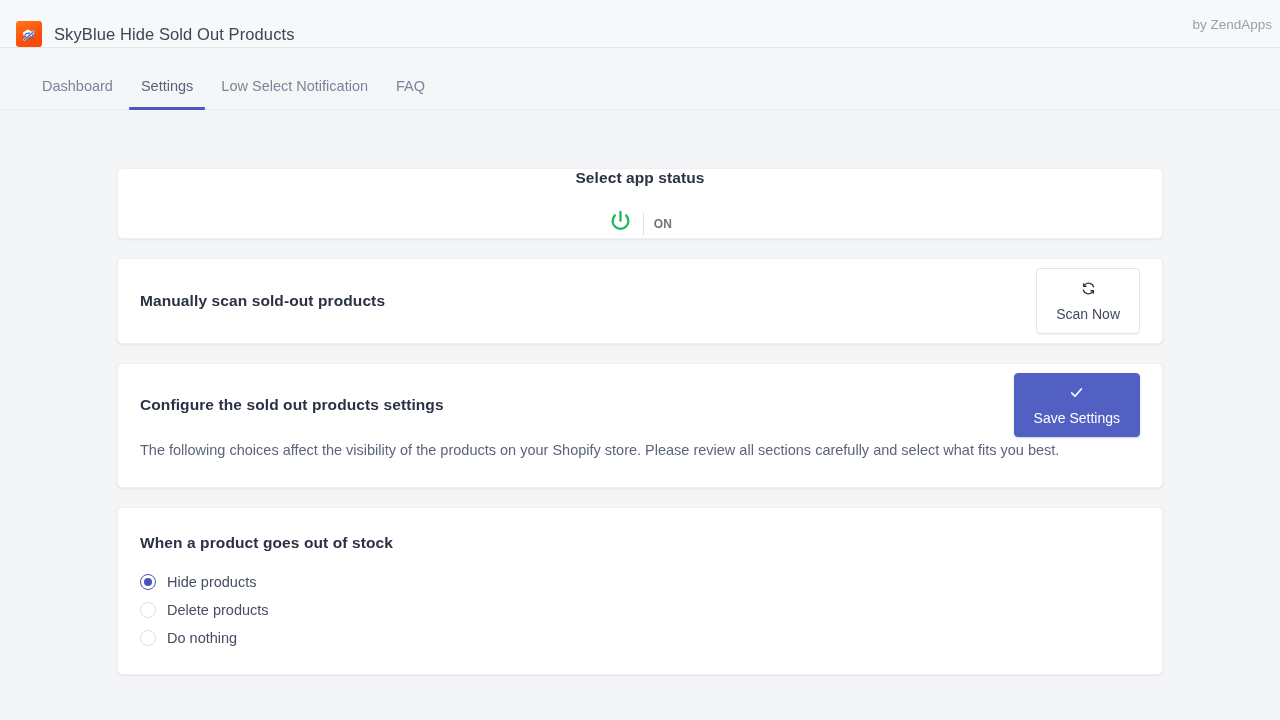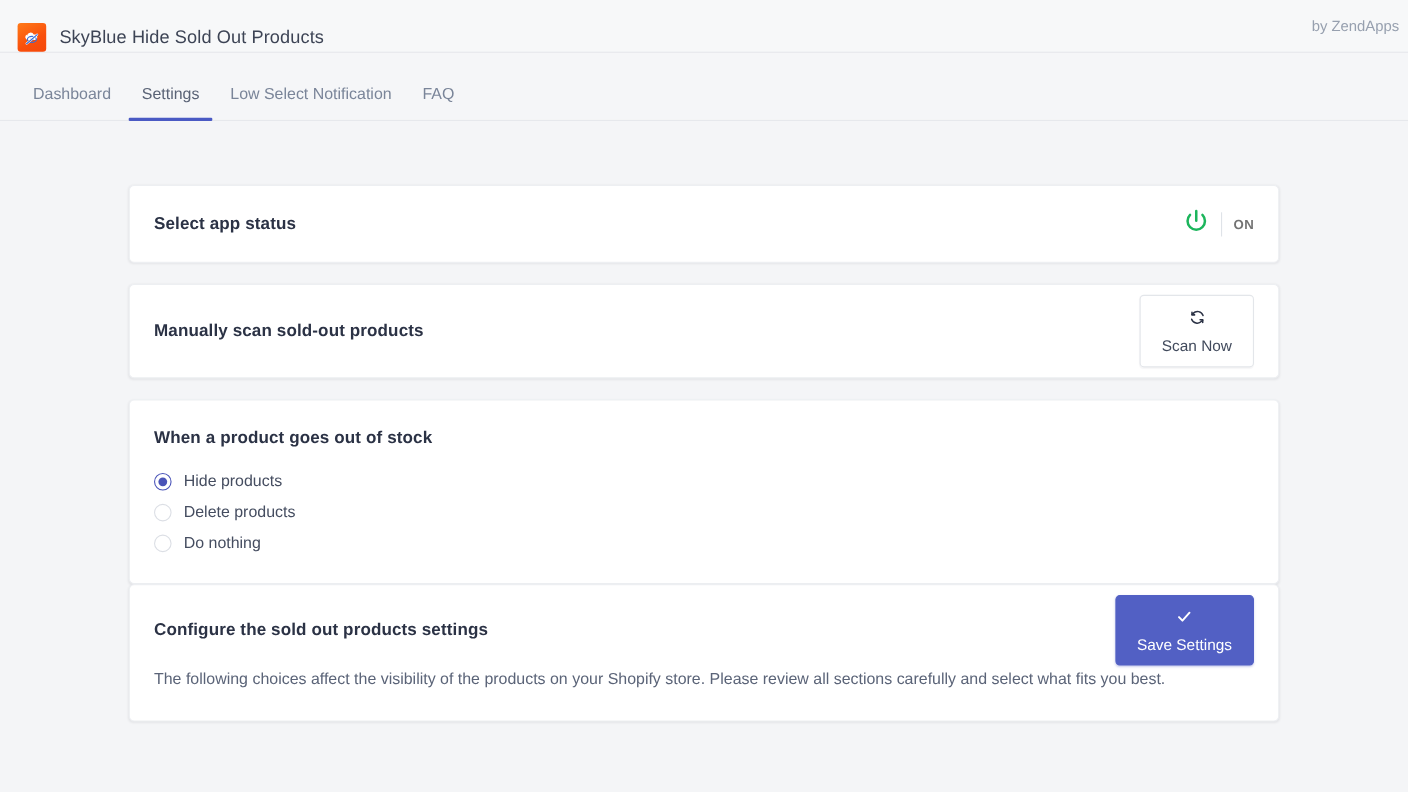--- a/index.html
+++ b/index.html
@@ -65,21 +65,21 @@
     white-space: nowrap;
   }
 
   
   .tabbar {
     height: 62px;
     background: #f5f6f8;
     border-bottom: 1px solid #e6e8ec;
     display: flex;
     align-items: flex-end;
-    padding: 0 16px;
+    padding: 0 28px;
   }
 
   .tab {
     position: relative;
     padding: 0 14px 16px 14px;
     font-size: 14.5px;
     color: #7a8599;
     line-height: 1;
     cursor: pointer;
     white-space: nowrap;
@@ -127,21 +127,21 @@
   }
 
   .card-title {
     font-size: 15.5px;
     font-weight: 700;
     color: #2b3245;
     letter-spacing: 0.1px;
   }
 
   
-  .card-status .card-row { min-height: 69px; }
+  .card-status .card-row { min-height: 69px; flex-direction: column; }
 
   .status-toggle {
     display: flex;
     align-items: center;
     gap: 10px;
     cursor: pointer;
   }
 
   .status-divider {
     width: 1px;
@@ -316,47 +316,47 @@
               <path d="M4.2 4.6v3.8h3.8" fill="none" stroke="#2b3245" stroke-width="2.2" stroke-linecap="round" stroke-linejoin="round"></path>
               <path d="M3.7 14.7a8.6 8.6 0 0 0 14.4 3.1l1.7-1.7" fill="none" stroke="#2b3245" stroke-width="2.2" stroke-linecap="round"></path>
               <path d="M19.8 19.4v-3.8H16" fill="none" stroke="#2b3245" stroke-width="2.2" stroke-linecap="round" stroke-linejoin="round"></path>
             </svg>
           </span>
           <span>Scan Now</span>
         </div>
       </div>
     </div>
 
-    <div class="card card-stock">
-      <div class="card-title">When a product goes out of stock</div>
-      <div class="radio-list">
-        <div class="radio-item checked">
-          <span class="radio-mark"></span>
-          <span class="radio-label">Hide products</span>
-        </div>
-        <div class="radio-item">
-          <span class="radio-mark"></span>
-          <span class="radio-label">Delete products</span>
-        </div>
-        <div class="radio-item">
-          <span class="radio-mark"></span>
-          <span class="radio-label">Do nothing</span>
-        </div>
-      </div>
-    </div>
-
     <div class="card card-configure">
       <div class="card-row">
         <div class="card-title">Configure the sold out products settings</div>
         <div class="btn btn-primary">
           <span>
             <svg width="15" height="15" viewBox="0 0 24 24" aria-hidden="true">
               <path d="M4.5 12.8l5 5.2L19.8 6.4" fill="none" stroke="#ffffff" stroke-width="2.8" stroke-linecap="round" stroke-linejoin="round"></path>
             </svg>
           </span>
           <span>Save Settings</span>
         </div>
       </div>
       <div class="card-desc">The following choices affect the visibility of the products on your Shopify store. Please review all sections carefully and select what fits you best.</div>
     </div>
 
+    <div class="card card-stock">
+      <div class="card-title">When a product goes out of stock</div>
+      <div class="radio-list">
+        <div class="radio-item checked">
+          <span class="radio-mark"></span>
+          <span class="radio-label">Hide products</span>
+        </div>
+        <div class="radio-item">
+          <span class="radio-mark"></span>
+          <span class="radio-label">Delete products</span>
+        </div>
+        <div class="radio-item">
+          <span class="radio-mark"></span>
+          <span class="radio-label">Do nothing</span>
+        </div>
+      </div>
+    </div>
+
   </div>
 </div>
 
 </body></html>

